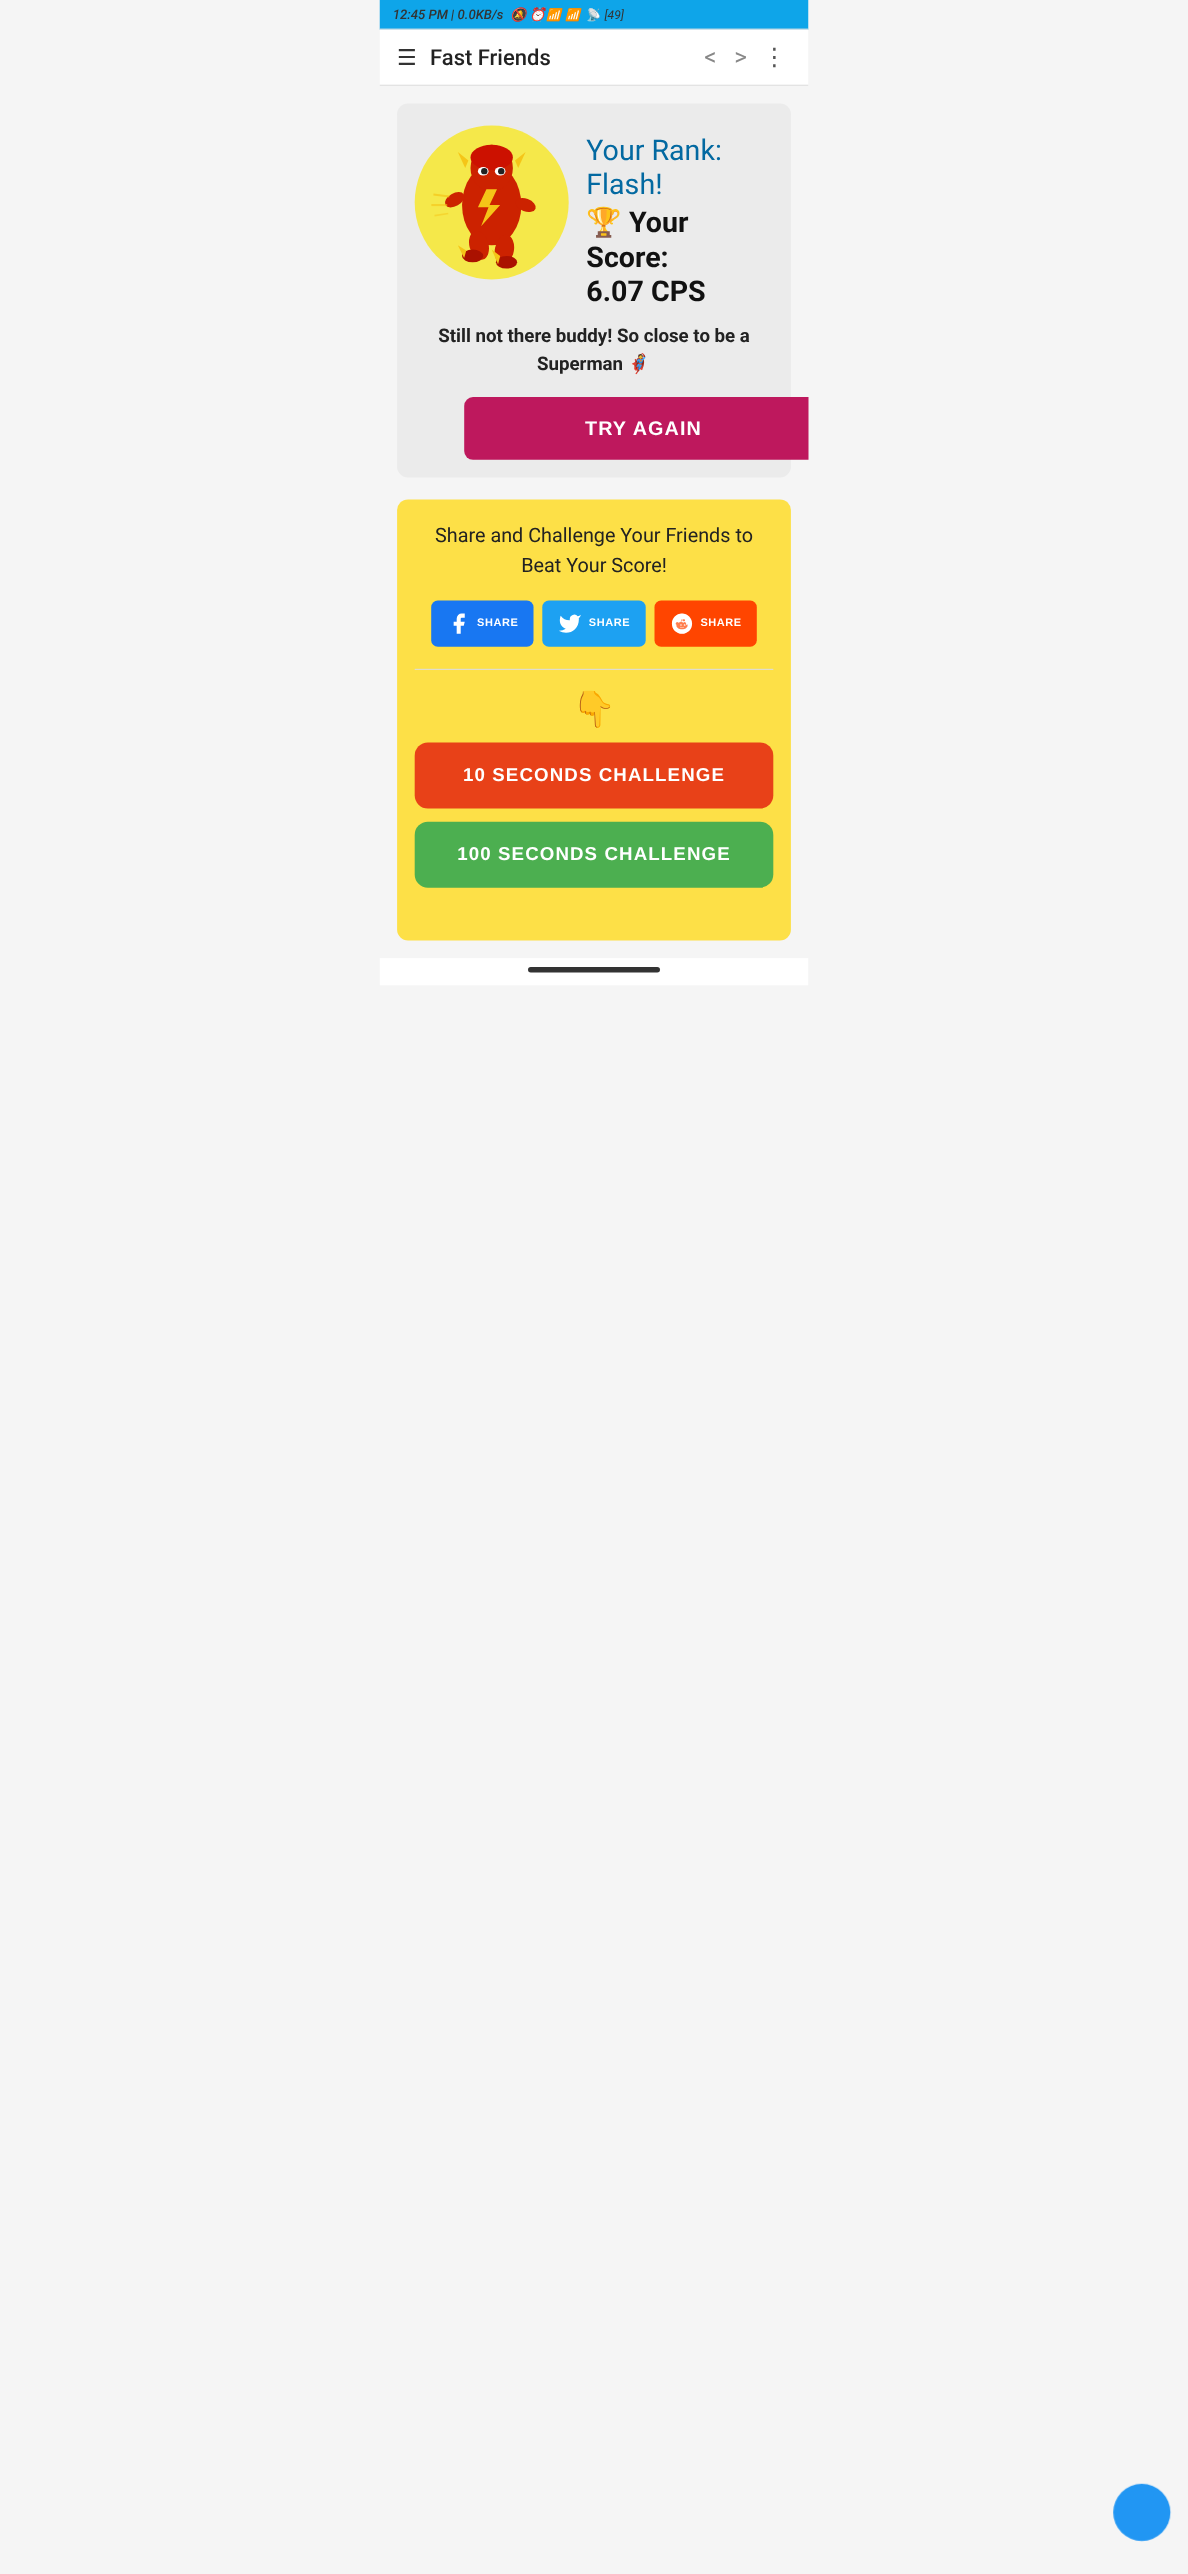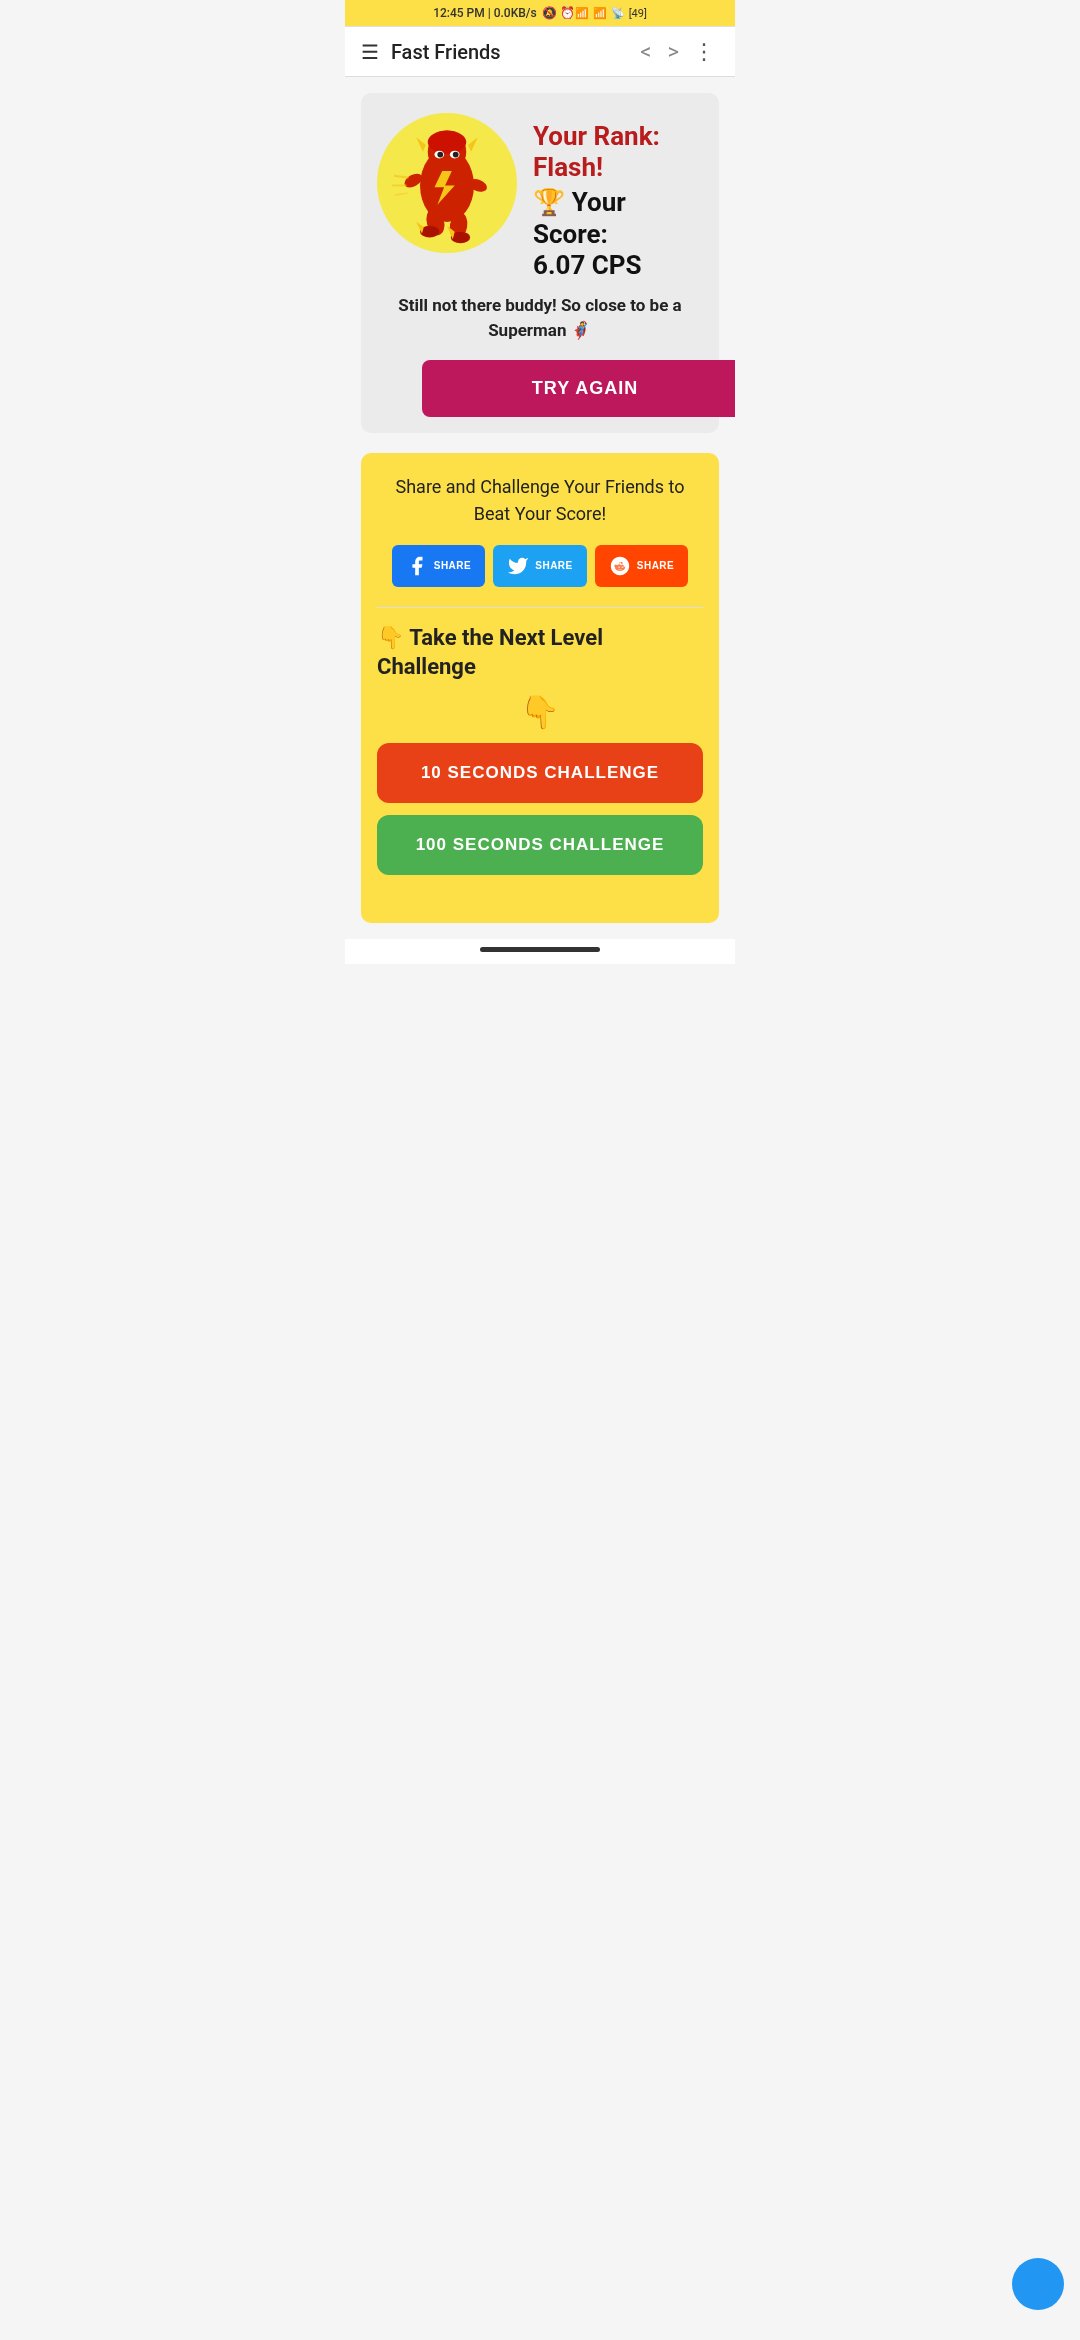--- a/index.html
+++ b/index.html
@@ -9,28 +9,29 @@
       font-family: 'Roboto', Arial, sans-serif;
       background: #f5f5f5;
       width: 390px;
       margin: 0 auto;
       min-height: 844px;
       overflow-x: hidden;
     }
 
     
     .status-bar {
-      background: #fde047;
-      display: flex;
-      justify-content: center;
+      background: #0ea5e9;
+      display: flex;
+      justify-content: flex-start;
       align-items: center;
       padding: 6px 12px;
       font-size: 12px;
       color: #333;
       border-bottom: 1px solid #e0e0e0;
+      font-style: italic;
     }
     .status-left { font-weight: 500; }
     .status-right { display: flex; align-items: center; gap: 4px; font-size: 11px; }
 
     
     .app-bar {
       background: #fff;
       display: flex;
       align-items: center;
       padding: 10px 16px;
@@ -107,22 +108,22 @@
 
     .rank-info {
       display: flex;
       flex-direction: column;
       gap: 4px;
       padding-top: 8px;
     }
 
     .rank-title {
       font-size: 26px;
-      font-weight: bold;
-      color: #b91c1c;
+      font-weight: normal;
+      color: #0369a1;
       line-height: 1.2;
     }
 
     .score-line {
       font-size: 26px;
       font-weight: bold;
       color: #111;
       line-height: 1.2;
     }
 
@@ -381,23 +382,20 @@
           <circle cx="12" cy="12" r="10" fill="white" opacity="0.3"></circle>
           <path d="M12 2C6.48 2 2 6.48 2 12s4.48 10 10 10 10-4.48 10-10S17.52 2 12 2zm5.5 10.5c0 .28-.07.55-.2.8.16.1.27.27.27.45 0 2.07-2.5 3.75-5.57 3.75s-5.57-1.68-5.57-3.75c0-.18.1-.35.27-.45a1.5 1.5 0 1 1 1.72-2.35c.6-.42 1.43-.68 2.33-.72l.47-2.13a.3.3 0 0 1 .35-.23l1.5.3a1 1 0 1 1-.08.59l-1.33-.27-.4 1.88c.88.05 1.68.31 2.27.72a1.5 1.5 0 1 1 1.7 2.37c.01.09.07.18.07.28zm-7.25.75a.75.75 0 1 0 1.5 0 .75.75 0 0 0-1.5 0zm4.25.75a.75.75 0 1 0 0-1.5.75.75 0 0 0 0 1.5zm-.44 1.53c-.47.47-1.23.7-2.06.7-.83 0-1.59-.23-2.06-.7a.25.25 0 0 1 .35-.35c.37.37 1.01.55 1.71.55s1.34-.18 1.71-.55a.25.25 0 0 1 .35.35z" fill="white"></path>
         </svg>
         <span>SHARE</span>
       </button>
     </div>
 
     <hr class="divider">
 
     <div class="next-challenge-section">
-      <p class="next-challenge-title">
-        <span>👇</span> <span>Take the Next Level Challenge</span>
-      </p>
       <span class="pointing-emoji">👇</span>
 
       <button class="challenge-btn ten-sec">10 SECONDS CHALLENGE</button>
       <button class="challenge-btn hundred-sec">100 SECONDS CHALLENGE</button>
     </div>
   </div>
 
 </div>
 
 <div class="fab-hint"></div>

